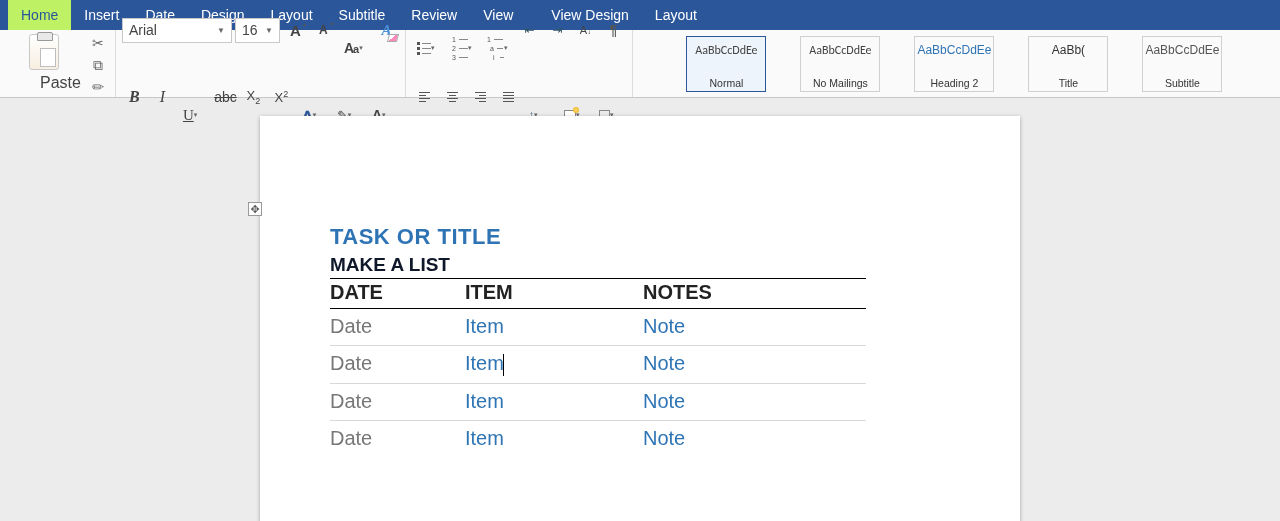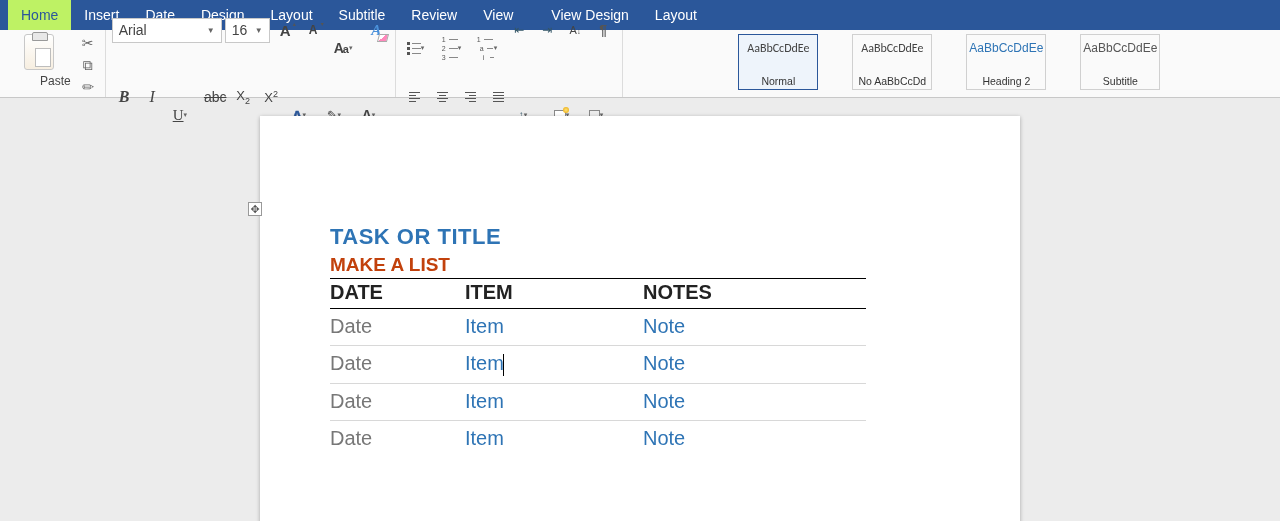--- a/index.html
+++ b/index.html
@@ -15,21 +15,21 @@
     
     .toolbar { height:68px; background:#fafafa; border-bottom:1px solid #c8c8c8; display:flex; }
     .group { border-right:1px solid #dcdcdc; padding:4px 6px; display:flex; flex-direction:column; justify-content:center; }
 
     
     .clipboard-group { flex-direction:row; align-items:flex-start; gap:4px; padding:4px 8px 2px 8px;}
     .paste-col { display:flex; flex-direction:column; align-items:center; }
     .paste-icon { width:30px; height:36px; border:1px solid #c8c8c8; border-radius:3px; background:linear-gradient(#fff,#f7eee0); position:relative; }
     .paste-icon::before { content:""; position:absolute; top:-3px; left:7px; width:14px; height:7px; border:1px solid #999; border-radius:2px 2px 0 0; background:#e8e8e8; }
     .paste-icon::after { content:""; position:absolute; bottom:2px; right:2px; width:14px; height:17px; background:#fff; border:1px solid #bdbdbd; }
-    .paste-col span { font-size:12px; margin-top:4px;padding-left:32px; }
+    .paste-col span { font-size:16px; margin-top:4px;padding-left:32px; }
     .mini-col { display:flex; flex-direction:column; gap:4px; margin-left:4px; }
     .mini-col .mini { width:18px; height:18px; display:flex; align-items:center; justify-content:center; font-size:14px; color:#666; }
     .mini-col .brush { transform:rotate(-45deg); }
 
     
     .font-group { padding:4px 6px; }
     .font-row { display:flex; align-items:center; gap:3px; }
     .font-row + .font-row { margin-top:6px; }
     .input-like { border:1px solid #c8c8c8; background:#fff; height:25px; display:flex; align-items:center; justify-content:space-between; padding:0 6px; }
     .font-name { width:110px; font-size:14px;}
@@ -73,39 +73,39 @@
     .sort-ic { font-size:11px; }
     .pilcrow { font-size:14px; font-weight:bold; color:#555;}
     .line-sp { display:flex; flex-direction:column; align-items:center;}
     .line-sp .arrv { font-size:10px; line-height:6px; color:#356;}
     .shade-ic { width:12px; height:11px; border:1px solid #888; background:linear-gradient(#fff,#fff); position:relative;}
     .shade-ic::after{content:""; position:absolute; right:-4px; top:-4px; width:6px; height:6px; border-radius:3px; background:radial-gradient(#ffe27a,#e8a400);}
     .bord-ic { width:11px; height:11px; border:1px solid #888; }
     .bord-ic.bottom { border-bottom:2px solid #333; }
 
     
-    .styles-group { flex:1; border-right:none; align-items:flex-start; flex-direction:row; padding:4px 4px;gap:30px;}
+    .styles-group { flex:1; border-right:none; align-items:center; flex-direction:row; padding:4px 4px;gap:30px;}
     .style-box { width:80px; height:56px; border:1px solid #d0d0d0; margin-right:4px; display:flex; flex-direction:column; align-items:center; justify-content:space-between; padding:6px 2px 2px 2px; cursor:pointer;}
     .style-box.selected { border:1px solid #2b579a; background:#eef4fb;}
     .style-box .sample { font-size:12px; }
     .style-box .label  { font-size:10.5px; color:#333; }
     .s-normal  {font-family:Calibri,sans-serif;}
     .s-nospace {font-family:Calibri,sans-serif;}
     .s-h1 {font-size:15px; color:#2e74b5;}
     .s-h2 {font-size:12px; color:#2e74b5;}
     .s-title {font:500 22px "Calibri Light",sans-serif; color:#333;}
     .s-sub {font-size:11px; color:#555;}
 
     
     .workspace { position:absolute; top:98px; left:0; right:0; bottom:0; display:flex; justify-content:center; overflow:auto;}
     .page { width:760px; min-height:500px; background:#fff; margin-top:18px; box-shadow:0 1px 4px rgba(0,0,0,.3); position:relative; padding:0 70px;}
     .tbl-handle { position:absolute; left:-12px; top:86px; width:14px; height:14px; border:1px solid #999; background:#fff; display:flex; align-items:center; justify-content:center; font-size:11px; color:#555; cursor:move;}
     .doc-body { padding-top:108px; font-family:Arial,sans-serif;}
     .doc-title { color:#2e74b5; font-weight:bold; font-size:22px; letter-spacing:.5px;}
-    .doc-sub   { color:#c2410c; font-weight:bold; font-size:19px; margin-top:4px;}
+    .doc-sub   { color:#0f172a; font-weight:bold; font-size:19px; margin-top:4px;}
     .tbl { width:536px; border-collapse:collapse; margin-top:2px;}
     .tbl thead th { text-align:left; font-size:20px; font-weight:bold; color:#222; padding:2px 0 4px 0;}
     .tbl thead tr { border-top:1.5px solid #000; border-bottom:1.5px solid #000;}
     .tbl tbody td { font-size:20px; padding:6px 0 7px 0; }
     .tbl tbody tr { border-bottom:1px solid #d8d8d8;}
     .tbl tbody tr:last-child{border-bottom:none;}
     .col-date{width:135px; color:#777;}
     .col-item{width:178px; color:#2e74b5;}
     .col-notes{color:#2e74b5;}
     .cursor-caret { display:inline-block; width:1px; height:22px; background:#000; vertical-align:middle; margin-left:-1px;}
@@ -327,25 +327,29 @@
     </div>
   </div>
 
   <div class="group styles-group" id="styles-host">
       <div class="style-box selected">
         <div class="sample s-normal">AaBbCcDdEe</div>
         <div class="label">Normal</div>
       </div>
       <div class="style-box">
         <div class="sample s-nospace">AaBbCcDdEe</div>
-        <div class="label">No AaBbCcDd</div>
+        <div class="label">No Mailings</div>
       </div>
       <div class="style-box">
         <div class="sample s-h2">AaBbCcDdEe</div>
         <div class="label">Heading 2</div>
+      </div>
+      <div class="style-box">
+        <div class="sample s-title">AaBb(</div>
+        <div class="label">Title</div>
       </div>
       <div class="style-box">
         <div class="sample s-sub">AaBbCcDdEe</div>
         <div class="label">Subtitle</div>
       </div>
     </div>
 
 </div>
 
 <div class="workspace">

